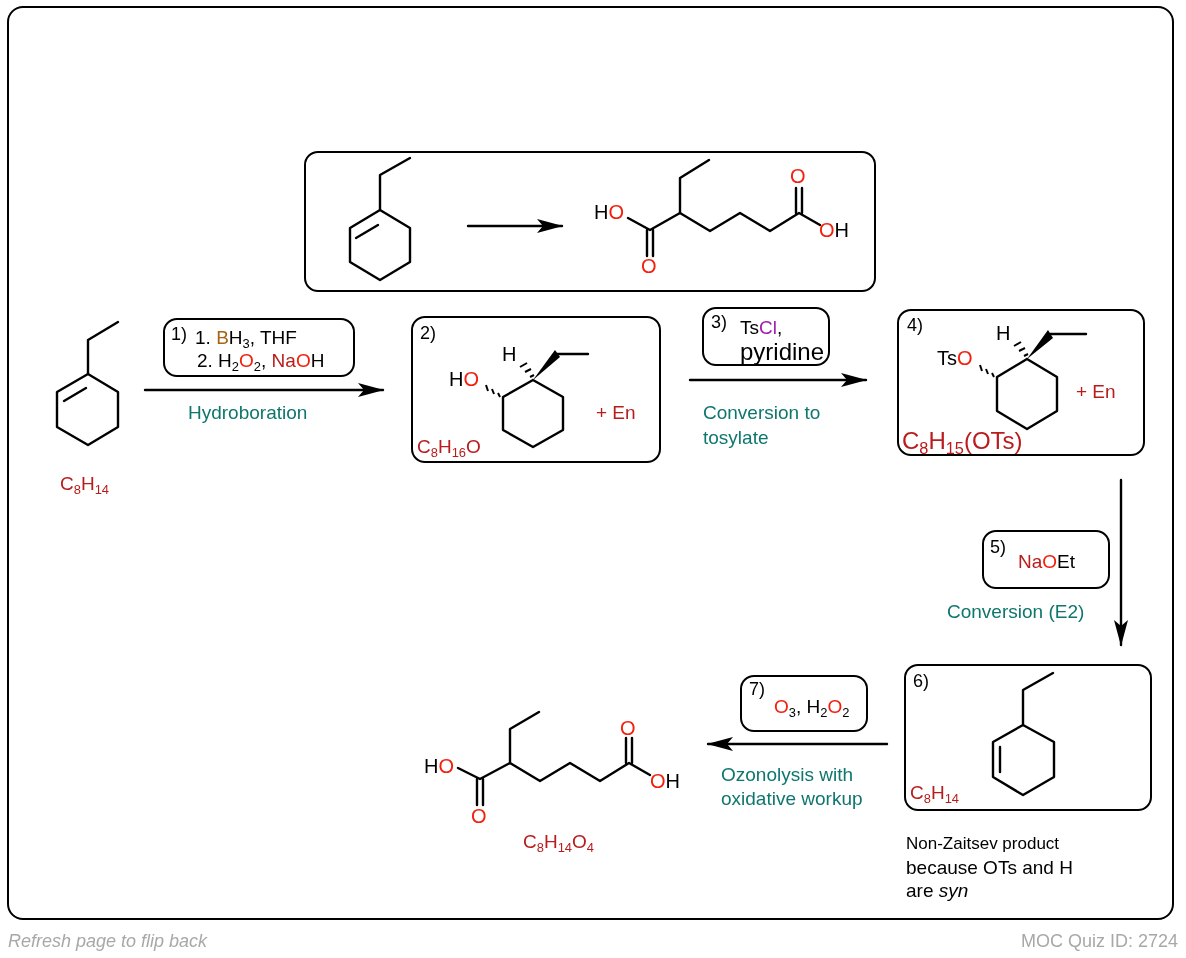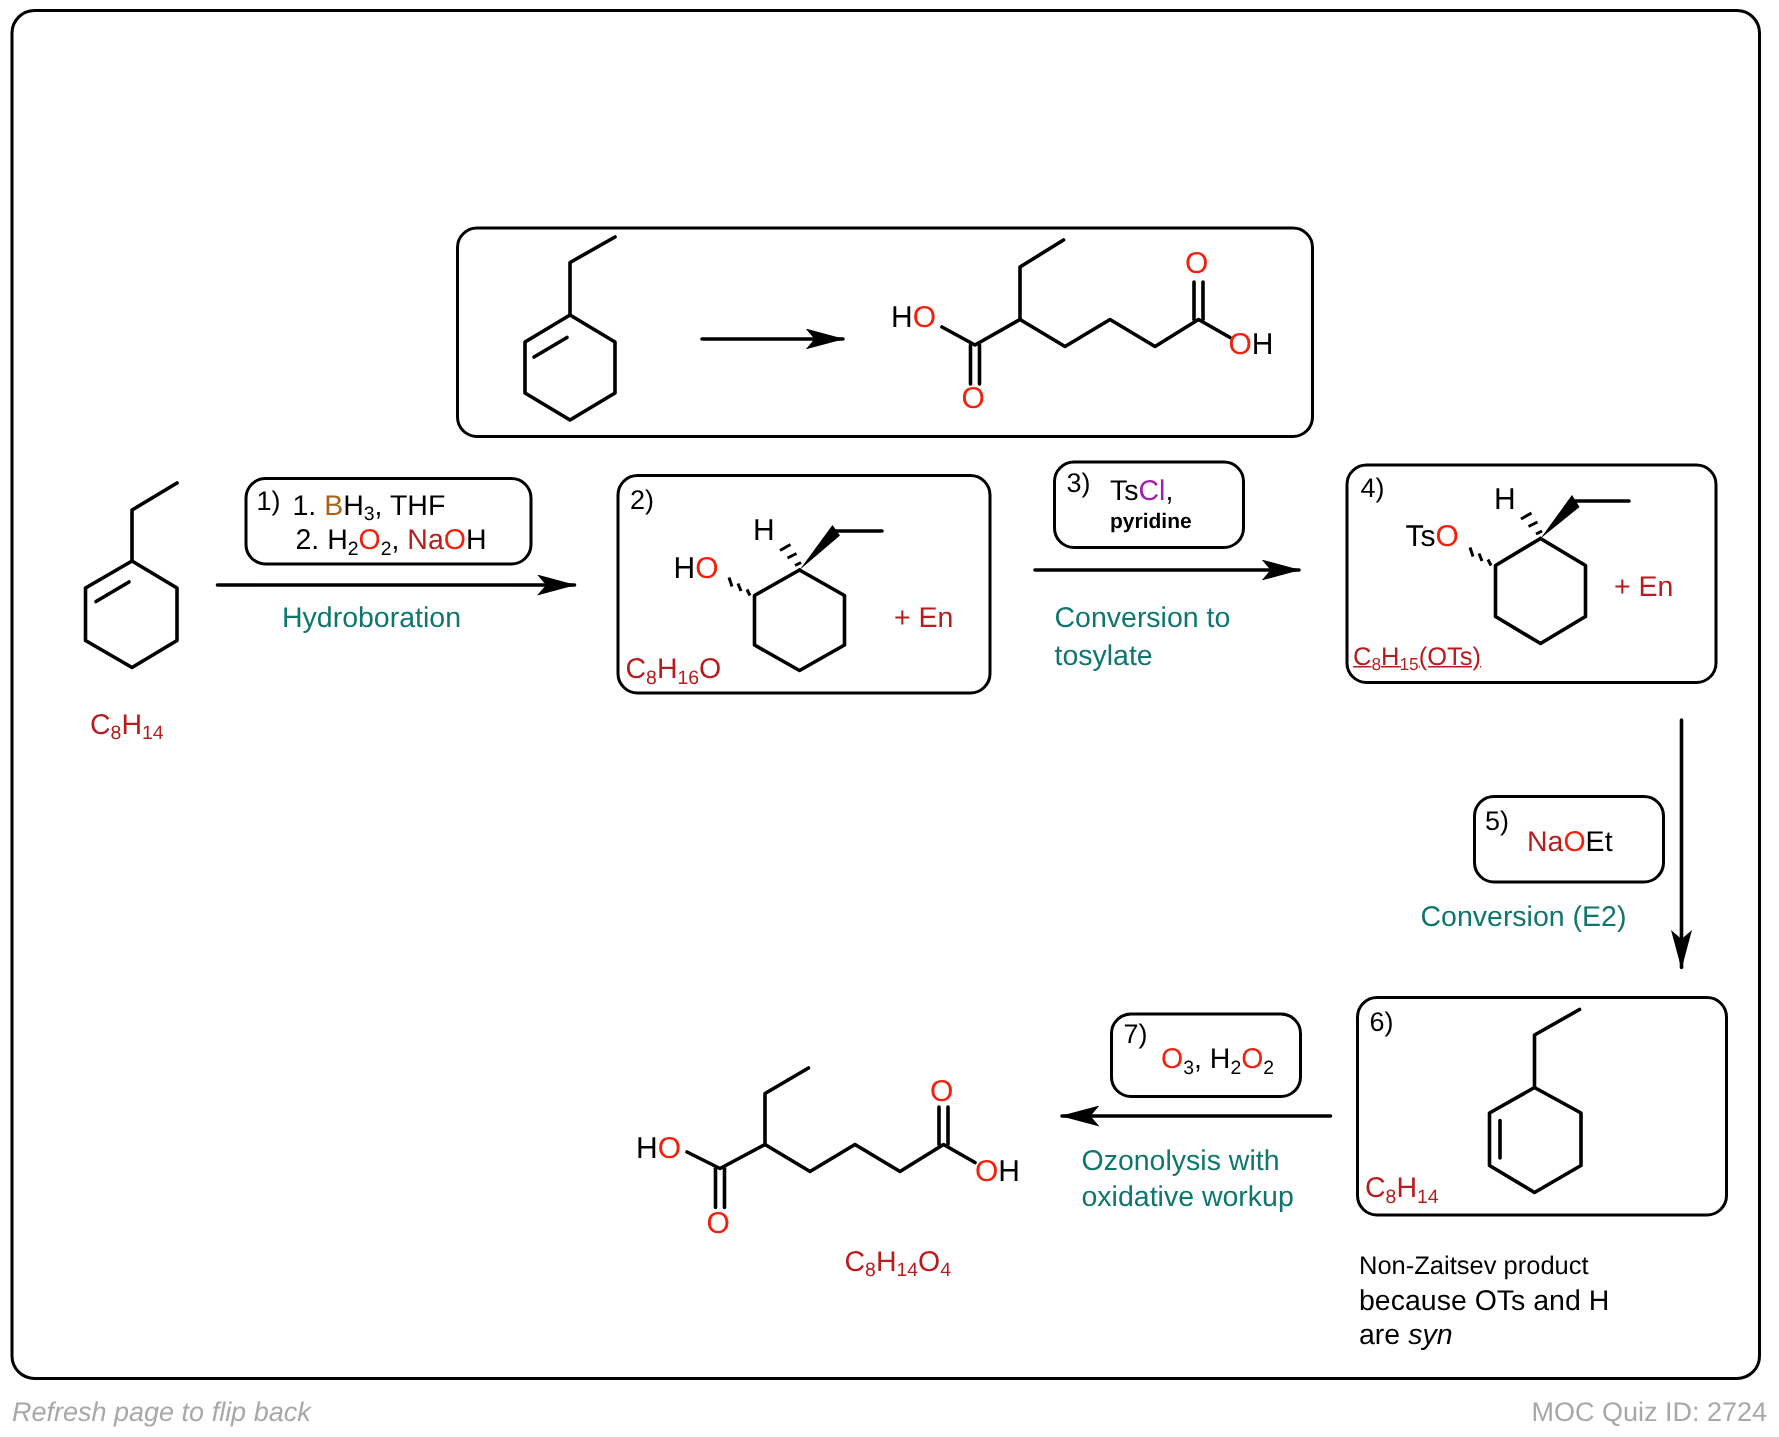--- a/index.html
+++ b/index.html
@@ -131,30 +131,30 @@
 <div class="box" style="left:411px;top:316px;width:250px;height:147px;"></div>
 <div class="t" style="left:420px;top:324px;font-size:18px;">2)</div>
 <div class="t" style="left:502px;top:344px;font-size:20px;">H</div>
 <div class="t" style="left:449px;top:369px;font-size:20px;"><span>H</span><span class="red">O</span></div>
 <div class="t gray" style="left:596px;top:403px;font-size:19px;">+ En</div>
 <div class="t gray" style="left:417px;top:437px;font-size:19px;"><span>C</span><sub>8</sub><span>H</span><sub>16</sub><span>O</span></div>
 
 <div class="box" style="left:702px;top:307px;width:128px;height:59px;"></div>
 <div class="t" style="left:711px;top:313px;font-size:18px;">3)</div>
 <div class="t" style="left:740px;top:318px;font-size:19px;"><span>Ts</span><span class="green">Cl</span><span>,</span></div>
-<div class="t" style="left:740px;top:340px;font-size:14px;font-weight:bold;">pyridine</div>
+<div class="t" style="left:740px;top:340px;font-size:24px;">pyridine</div>
 <div class="t blue" style="left:703px;top:403px;">Conversion to</div>
 <div class="t blue" style="left:703px;top:428px;">tosylate</div>
 
 <div class="box" style="left:897px;top:309px;width:248px;height:147px;"></div>
 <div class="t" style="left:907px;top:316px;font-size:18px;">4)</div>
 <div class="t" style="left:996px;top:323px;font-size:20px;">H</div>
 <div class="t" style="left:937px;top:348px;font-size:20px;"><span>Ts</span><span class="red">O</span></div>
 <div class="t gray" style="left:1076px;top:382px;font-size:19px;">+ En</div>
-<div class="t gray" style="left:902px;top:429px;font-size:17px;text-decoration:underline;"><span>C</span><sub>8</sub><span>H</span><sub>15</sub><span>(OTs)</span></div>
+<div class="t gray" style="left:902px;top:429px;font-size:24px;"><span>C</span><sub>8</sub><span>H</span><sub>15</sub><span>(OTs)</span></div>
 
 <div class="box" style="left:982px;top:530px;width:128px;height:59px;"></div>
 <div class="t" style="left:990px;top:538px;font-size:18px;">5)</div>
 <div class="t" style="left:1018px;top:552px;font-size:19px;"><span class="gray">Na</span><span class="red">O</span><span>Et</span></div>
 <div class="t blue" style="left:947px;top:602px;">Conversion (E2)</div>
 
 <div class="box" style="left:904px;top:664px;width:248px;height:147px;"></div>
 <div class="t" style="left:913px;top:672px;font-size:18px;">6)</div>
 <div class="t gray" style="left:910px;top:783px;font-size:19px;"><span>C</span><sub>8</sub><span>H</span><sub>14</sub></div>
 
@@ -165,16 +165,16 @@
 <div class="box" style="left:740px;top:675px;width:128px;height:57px;"></div>
 <div class="t" style="left:749px;top:680px;font-size:18px;">7)</div>
 <div class="t" style="left:774px;top:697px;font-size:19px;"><span class="red">O</span><sub>3</sub><span>, H</span><sub>2</sub><span class="red">O</span><sub>2</sub></div>
 <div class="t blue" style="left:721px;top:765px;">Ozonolysis with</div>
 <div class="t blue" style="left:721px;top:789px;">oxidative workup</div>
 
 <div class="t" style="left:424px;top:756px;font-size:20px;"><span>H</span><span class="red">O</span></div>
 <div class="t red" style="left:471px;top:806px;font-size:20px;">O</div>
 <div class="t red" style="left:620px;top:718px;font-size:20px;">O</div>
 <div class="t" style="left:650px;top:771px;font-size:20px;"><span class="red">O</span><span>H</span></div>
-<div class="t gray" style="left:523px;top:832px;font-size:19px;margin-left:40px;"><span>C</span><sub>8</sub><span>H</span><sub>14</sub><span>O</span><sub>4</sub></div>
+<div class="t gray" style="left:523px;top:832px;font-size:19px;"><span>C</span><sub>8</sub><span>H</span><sub>14</sub><span>O</span><sub>4</sub></div>
 
 <div class="footer" style="left:8px;top:931px;">Refresh page to flip back</div>
 <div class="footer-r" style="right:8px;top:931px;">MOC Quiz ID: 2724</div>
 
 </body></html>

